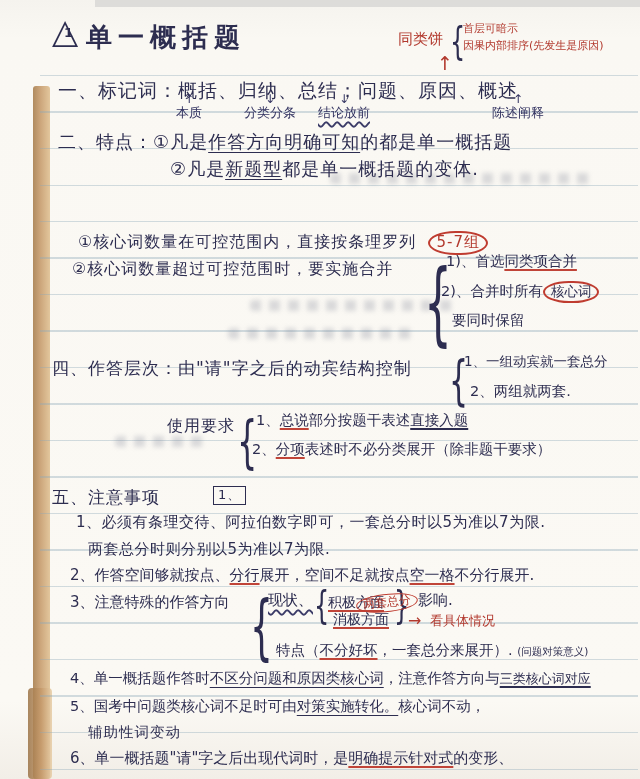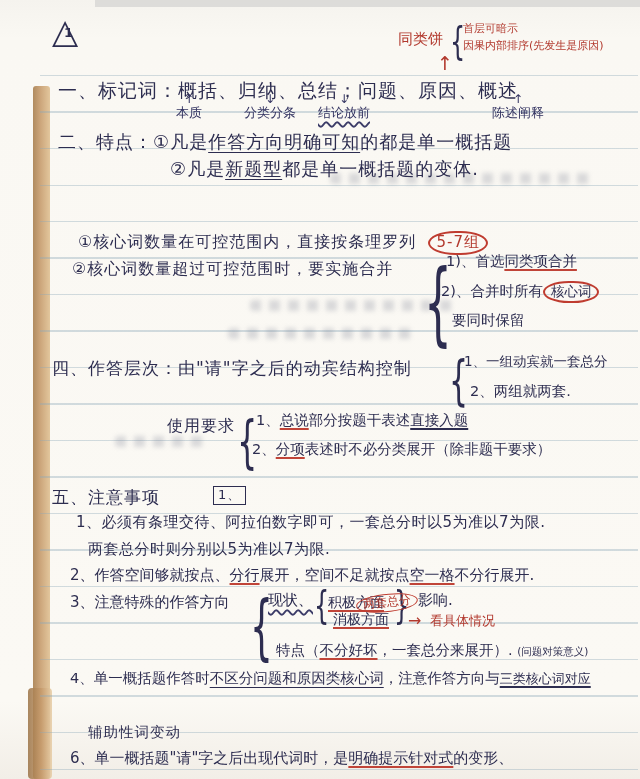--- a/index.html
+++ b/index.html
@@ -53,21 +53,21 @@
 
   <div class="bleed" style="left:330px; top:173px; width:265px;"></div>
   <div class="bleed" style="left:250px; top:300px; width:205px;"></div>
   <div class="bleed" style="left:228px; top:328px; width:190px;"></div>
   <div class="bleed" style="left:115px; top:436px; width:90px;"></div>
 
   <div class="hw" style="left:52px; top:16px; font-size:26px; font-weight:bold; letter-spacing:6px;">
     <span class="tri-wrap">
       <span class="tri-glyph">△</span>
       <span class="tri-num">1</span>
-    </span>
+    </span><span>单一概括题</span>
   </div>
 
   <div class="hw red" style="left:398px; top:30px; font-size:15px; letter-spacing:0;">同类饼</div>
   <div class="brace red" style="left:450px; top:20px; font-size:24px; transform:scaleY(1.6);">{</div>
   <div class="hw red sm" style="left:463px; top:22px;">首层可暗示</div>
   <div class="hw red sm" style="left:463px; top:39px;">因果内部排序(先发生是原因)</div>
   <div class="hw red" style="left:437px; top:52px; font-size:19px;">↑</div>
 
   <div class="hw" style="left:58px; top:79px; font-size:19px;">
     <span>一、标记词：</span><span>概括、归纳、总结；问题、原因、概述</span>
@@ -151,17 +151,20 @@
   <div class="hw red" style="left:408px; top:611px; font-size:16px;">→</div>
   <div class="hw red" style="left:430px; top:613px; font-size:13px; letter-spacing:0;text-align:center;">看具体情况</div>
   <div class="hw" style="left:276px; top:641px; font-size:14.5px; letter-spacing:0;">
     <span>特点（</span><span class="ul-red">不分好坏</span><span>，一套总分来展开）.</span>
     <span class="sm" style="font-size:10.5px;">(问题对策意义)</span>
   </div>
 
   <div class="hw" style="left:70px; top:669px; font-size:14.5px; letter-spacing:0;">
     <span>4、单一概括题作答时</span><span class="wavy-red">不区分问题和原因类核心词</span><span>，注意作答方向与</span><span class="ul-ink" style="font-size:13px;">三类核心词对应</span>
   </div>
+  <div class="hw" style="left:70px; top:697px; font-size:14.5px; letter-spacing:0;">
+    <span>5、国考中问题类核心词不足时可由</span><span class="wavy-red">对策实施转化。</span><span>核心词不动，</span>
+  </div>
   <div class="hw" style="left:88px; top:723px; font-size:14.5px; letter-spacing:1px;">辅助性词变动</div>
   <div class="hw" style="left:70px; top:749px; font-size:15px; letter-spacing:0;">
     <span>6、单一概括题"请"字之后出现代词时，是</span><span class="ul-red">明确提示针对式</span><span>的变形、</span>
   </div>
 </div>
 
 </body></html>

